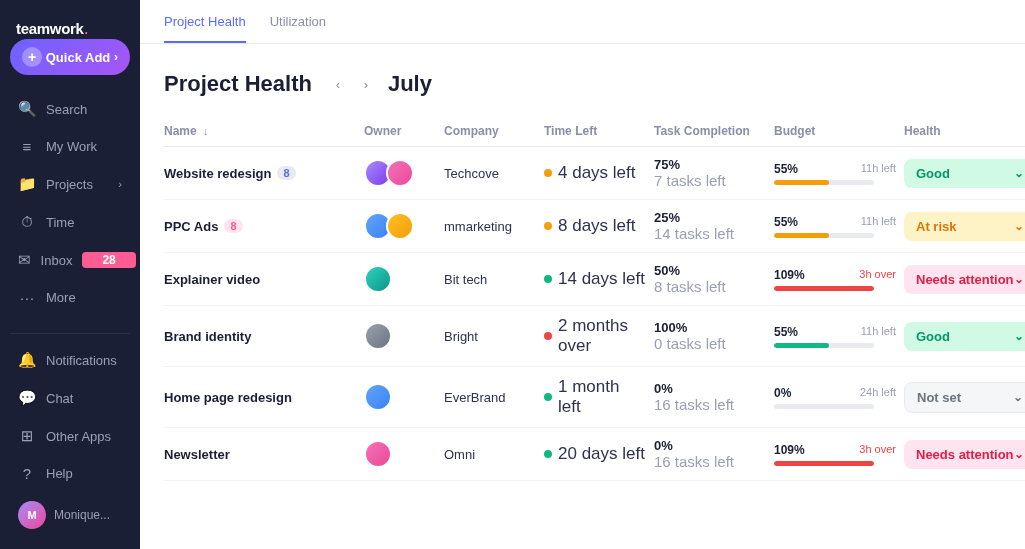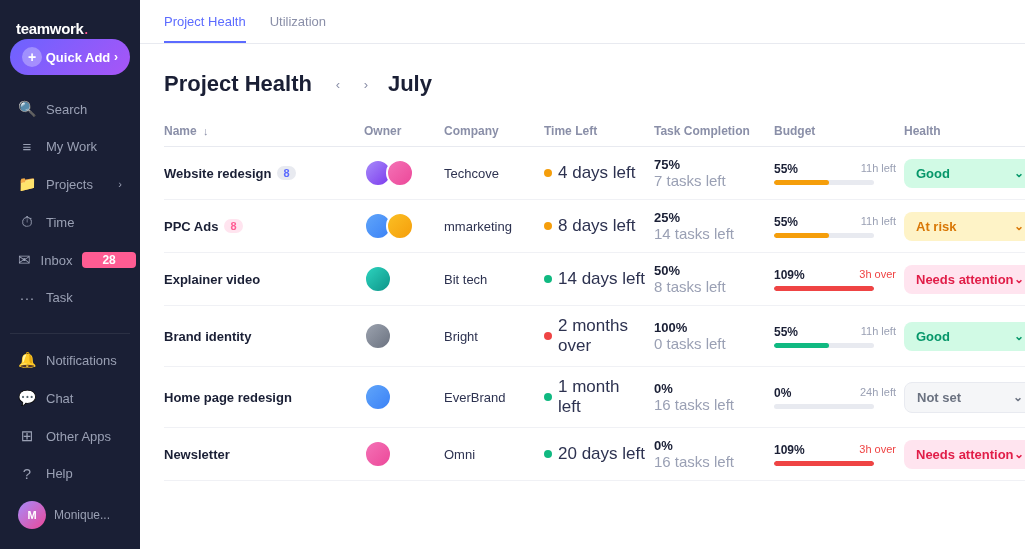--- a/index.html
+++ b/index.html
@@ -378,21 +378,21 @@
       <span class="icon">⏱</span>
       <span>Time</span>
     </div>
     <div class="nav-item">
       <span class="icon">✉</span>
       <span>Inbox</span>
       <span class="badge">28</span>
     </div>
     <div class="nav-item">
       <span class="icon">···</span>
-      <span>Task</span>
+      <span>More</span>
     </div>
   </div>
 
   <div class="sidebar-divider"></div>
 
   <div class="sidebar-bottom">
     <div class="nav-item">
       <span class="icon">🔔</span>
       <span>Notifications</span>
     </div>

